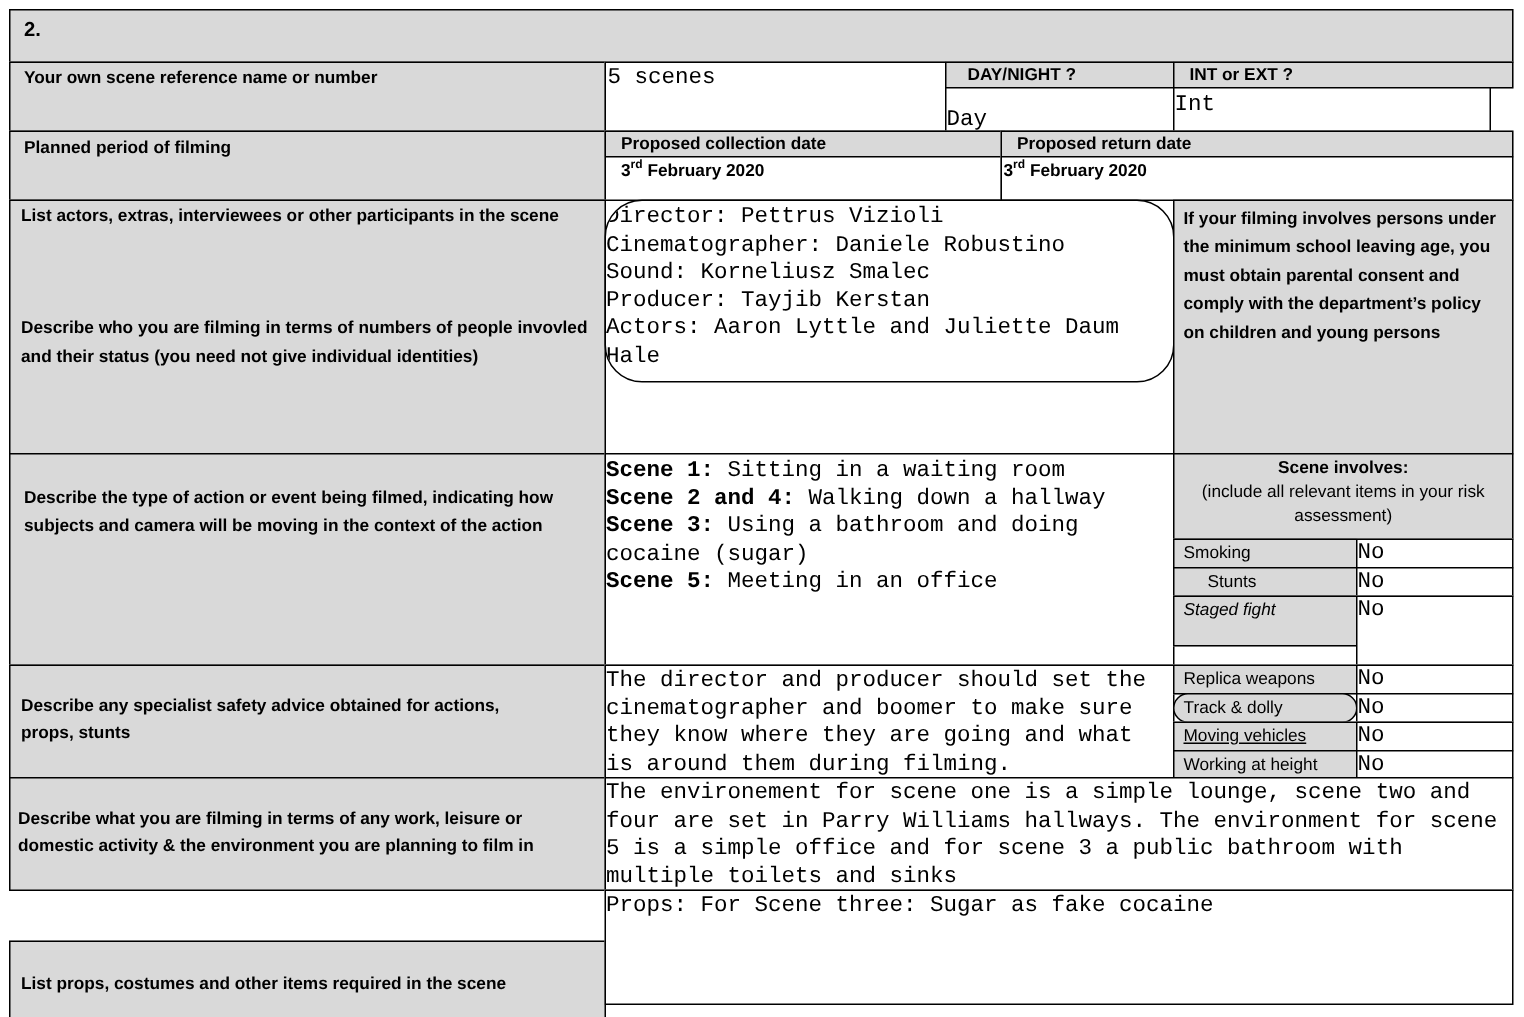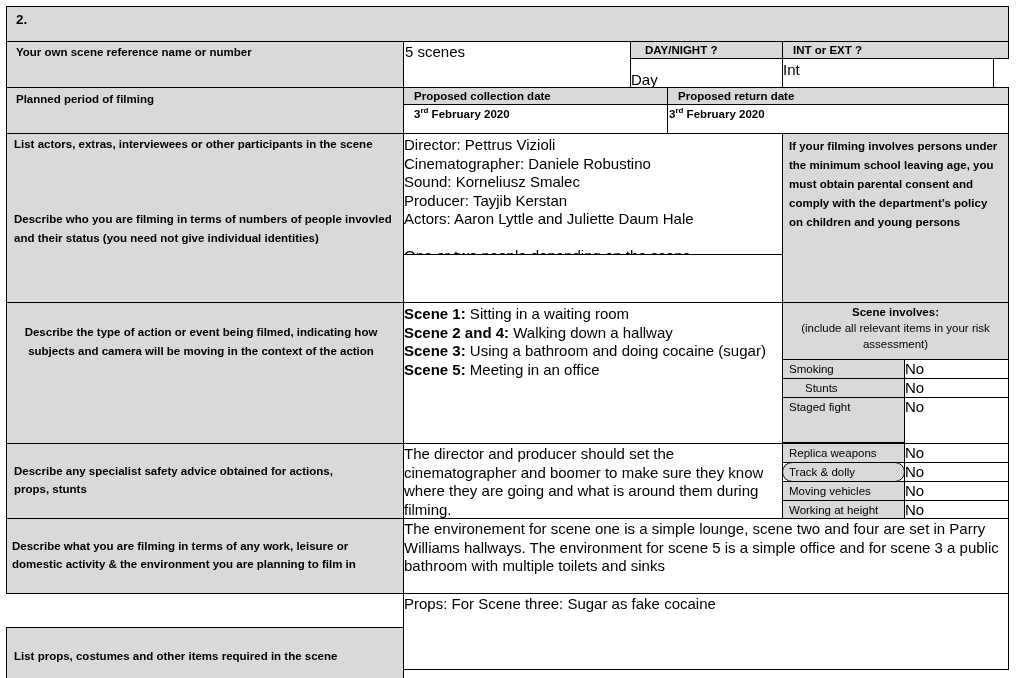--- a/index.html
+++ b/index.html
@@ -3,21 +3,21 @@
 <meta charset="utf-8">
 <style>
   html, body { margin: 0; padding: 0; background: #ffffff; }
   body { width: 1016px; height: 678px; position: relative; overflow: hidden; }
   .frame { position: absolute; left: 6px; top: 6px; width: 1003px; height: 664px; }
   .cell { position: absolute; box-sizing: border-box; border: 1px solid #000; overflow: hidden; }
   .grey { background: #d9d9d9; }
   .white { background: #ffffff; }
   .lbl { font-family: "Liberation Sans", sans-serif; font-size: 11.5px; font-weight: bold; color: #000; line-height: 17px; }
   .sm { font-family: "Liberation Sans", sans-serif; font-size: 11.5px; color: #000; line-height: 18px; }
-  .serif { font-family: Liberation Sans, sans-serif; font-size: 15px; color: #000; line-height: 18.5px; }
+  .serif { font-family: Liberation Mono, monospace; font-size: 15px; color: #000; line-height: 18.5px; }
   .title { font-family: "Liberation Sans", sans-serif; font-weight: bold; font-size: 13.5px; color: #000; }
   sup { font-size: 8px; line-height: 0; }
   b.sb { font-weight: bold; }
 </style>
 </head>
 <body>
 
 <div class="frame">
 
   <div class="cell grey" style="left:0;top:0;width:1003px;height:36px;">
@@ -38,66 +38,66 @@
   </div>
   <div class="cell grey lbl" style="left:661px;top:81px;width:342px;height:18px;padding:0 10px;line-height:17px;">Proposed return date</div>
   <div class="cell white lbl" style="left:661px;top:98px;width:342px;height:30px;padding:1px 1px;">
     <span>3</span><sup>rd</sup><span> February 2020</span>
   </div>
 
   <div class="cell grey" style="left:0;top:127px;width:398px;height:192px;">
     <div class="lbl" style="position:absolute;left:7px;top:2px;width:385px;">List actors, extras,  interviewees or other participants in the scene</div>
     <div class="lbl" style="position:absolute;left:7px;top:76px;width:385px;line-height:19px;">Describe who you are filming in terms of numbers of people invovled and their status (you need not give individual identities)</div>
   </div>
-  <div class="cell white serif" style="left:397px;top:127px;width:380px;height:122px;padding:2px 0;">
+  <div class="cell white serif" style="left:397px;top:127px;width:380px;height:122px;padding:2px 0;border-radius:25px;">
     <div>Director: Pettrus Vizioli</div>
     <div>Cinematographer: Daniele Robustino</div>
     <div>Sound: Korneliusz Smalec</div>
     <div>Producer: Tayjib Kerstan</div>
     <div>Actors: Aaron Lyttle and Juliette Daum Hale</div>
     <div style="height:18px;"></div>
     <div>One or two people depending on the scene</div>
   </div>
   <div class="cell grey lbl" style="left:776px;top:127px;width:227px;height:170px;padding:3px 6px;line-height:19px;">If your filming involves persons  under the minimum school leaving age, you must  obtain parental consent and comply with the department’s policy on children and young  persons</div>
 
-  <div class="cell grey" style="left:0;top:296px;width:398px;height:142px;text-align:center;">
+  <div class="cell grey" style="left:0;top:296px;width:398px;height:142px;">
     <div class="lbl" style="position:absolute;left:9px;top:20px;width:370px;line-height:19px;">Describe the type of action  or event being filmed,  indicating how subjects  and camera will be moving  in the context of the action</div>
   </div>
   <div class="cell white serif" style="left:397px;top:296px;width:380px;height:142px;padding:2px 0;">
     <div><b class="sb">Scene 1:</b><span> Sitting in a waiting room</span></div>
     <div><b class="sb">Scene 2 and 4:</b><span> Walking down a hallway</span></div>
     <div><b class="sb">Scene 3:</b><span> Using a bathroom and doing cocaine (sugar)</span></div>
     <div><b class="sb">Scene 5:</b><span> Meeting in an office</span></div>
   </div>
   <div class="cell grey" style="left:776px;top:296px;width:227px;height:58px;padding:2px 6px;text-align:center;">
     <div class="lbl" style="line-height:15px;">Scene involves:</div>
     <div class="sm" style="line-height:16px;">(include all relevant items in  your risk assessment)</div>
   </div>
 
   <div class="cell grey sm" style="left:776px;top:353px;width:123px;height:20px;padding:0 6px;">Smoking</div>
   <div class="cell white serif" style="left:898px;top:353px;width:105px;height:20px;padding:0 0;">No</div>
 
   <div class="cell grey sm" style="left:776px;top:372px;width:123px;height:20px;padding:0 22px;">Stunts</div>
   <div class="cell white serif" style="left:898px;top:372px;width:105px;height:20px;padding:0 0;">No</div>
 
-  <div class="cell grey sm" style="left:776px;top:391px;width:123px;height:46px;padding:0 6px;">Staged fight</div>
+  <div class="cell grey sm" style="left:776px;top:391px;width:123px;height:34px;padding:0 6px;font-style:italic;">Staged fight</div>
   <div class="cell white serif" style="left:898px;top:391px;width:105px;height:47px;padding:0 0;">No</div>
 
   <div class="cell grey" style="left:0;top:437px;width:398px;height:76px;">
     <div class="lbl" style="position:absolute;left:7px;top:18px;width:330px;line-height:18px;">Describe any specialist  safety advice obtained for  actions, props, stunts</div>
   </div>
   <div class="cell white serif" style="left:397px;top:437px;width:380px;height:76px;padding:1px 0;">The director and producer should set the cinematographer and boomer to make sure they know where they are going and what is around them during filming.</div>
 
   <div class="cell grey sm" style="left:776px;top:437px;width:123px;height:20px;padding:0 6px;">Replica weapons</div>
   <div class="cell white serif" style="left:898px;top:437px;width:105px;height:20px;">No</div>
 
   <div class="cell grey sm" style="left:776px;top:456px;width:123px;height:20px;padding:0 6px;border-radius:10px;">Track &amp; dolly</div>
   <div class="cell white serif" style="left:898px;top:456px;width:105px;height:20px;">No</div>
 
-  <div class="cell grey sm" style="left:776px;top:475px;width:123px;height:20px;padding:0 6px;">Moving vehicles</div>
+  <div class="cell grey sm" style="left:776px;top:475px;width:123px;height:20px;padding:0 6px;text-decoration:underline;">Moving vehicles</div>
   <div class="cell white serif" style="left:898px;top:475px;width:105px;height:20px;">No</div>
 
   <div class="cell grey sm" style="left:776px;top:494px;width:139px;height:19px;padding:0 6px;">Working at height</div>
   <div class="cell white serif" style="left:898px;top:494px;width:105px;height:19px;">No</div>
 
   <div class="cell grey" style="left:0;top:512px;width:398px;height:76px;">
     <div class="lbl" style="position:absolute;left:5px;top:18px;width:365px;line-height:18px;">Describe what you are filming  in terms of any  work, leisure  or domestic activity &amp; the environment you  are planning to film in</div>
   </div>
   <div class="cell white serif" style="left:397px;top:512px;width:606px;height:76px;padding:1px 0;">The environement for scene one is a simple lounge, scene two and four are set in Parry Williams hallways. The environment for scene 5 is a simple office and for scene 3 a public bathroom with multiple toilets and sinks</div>
 

